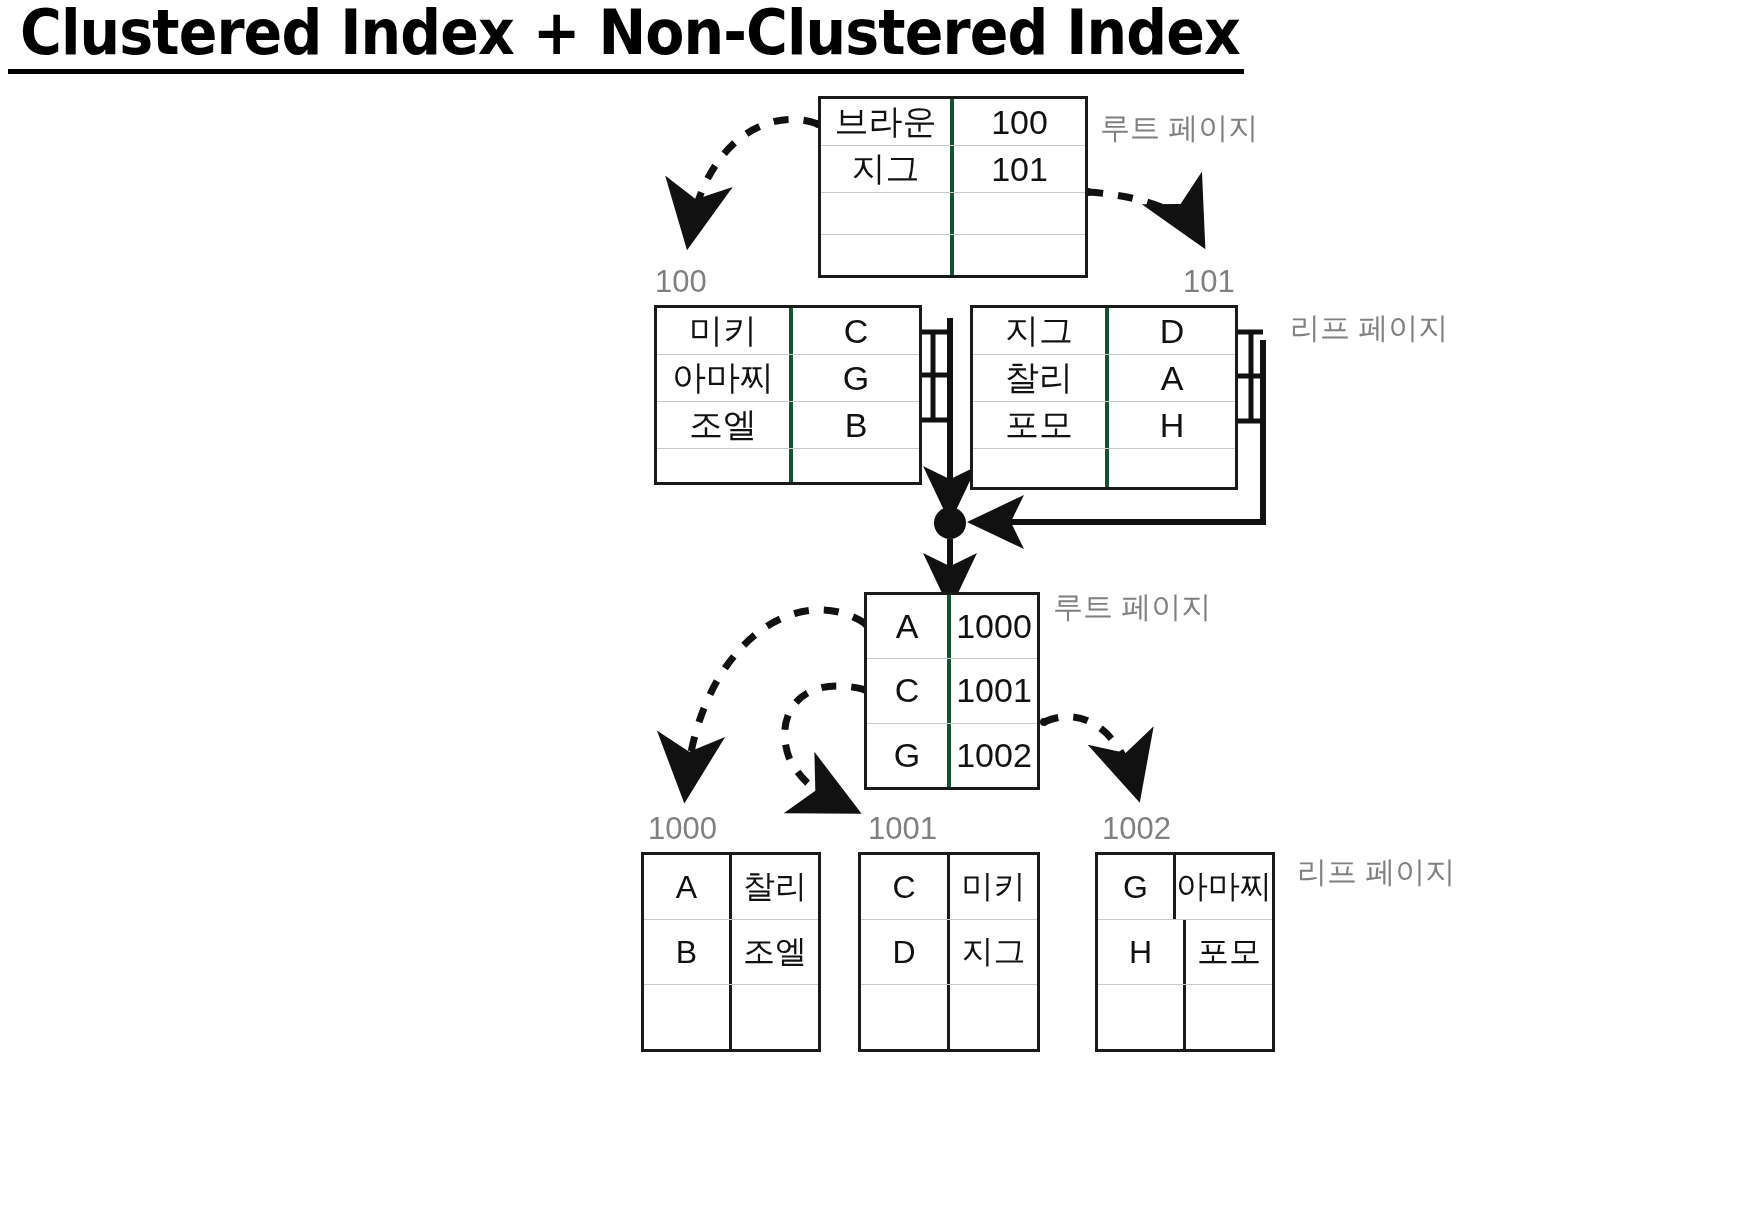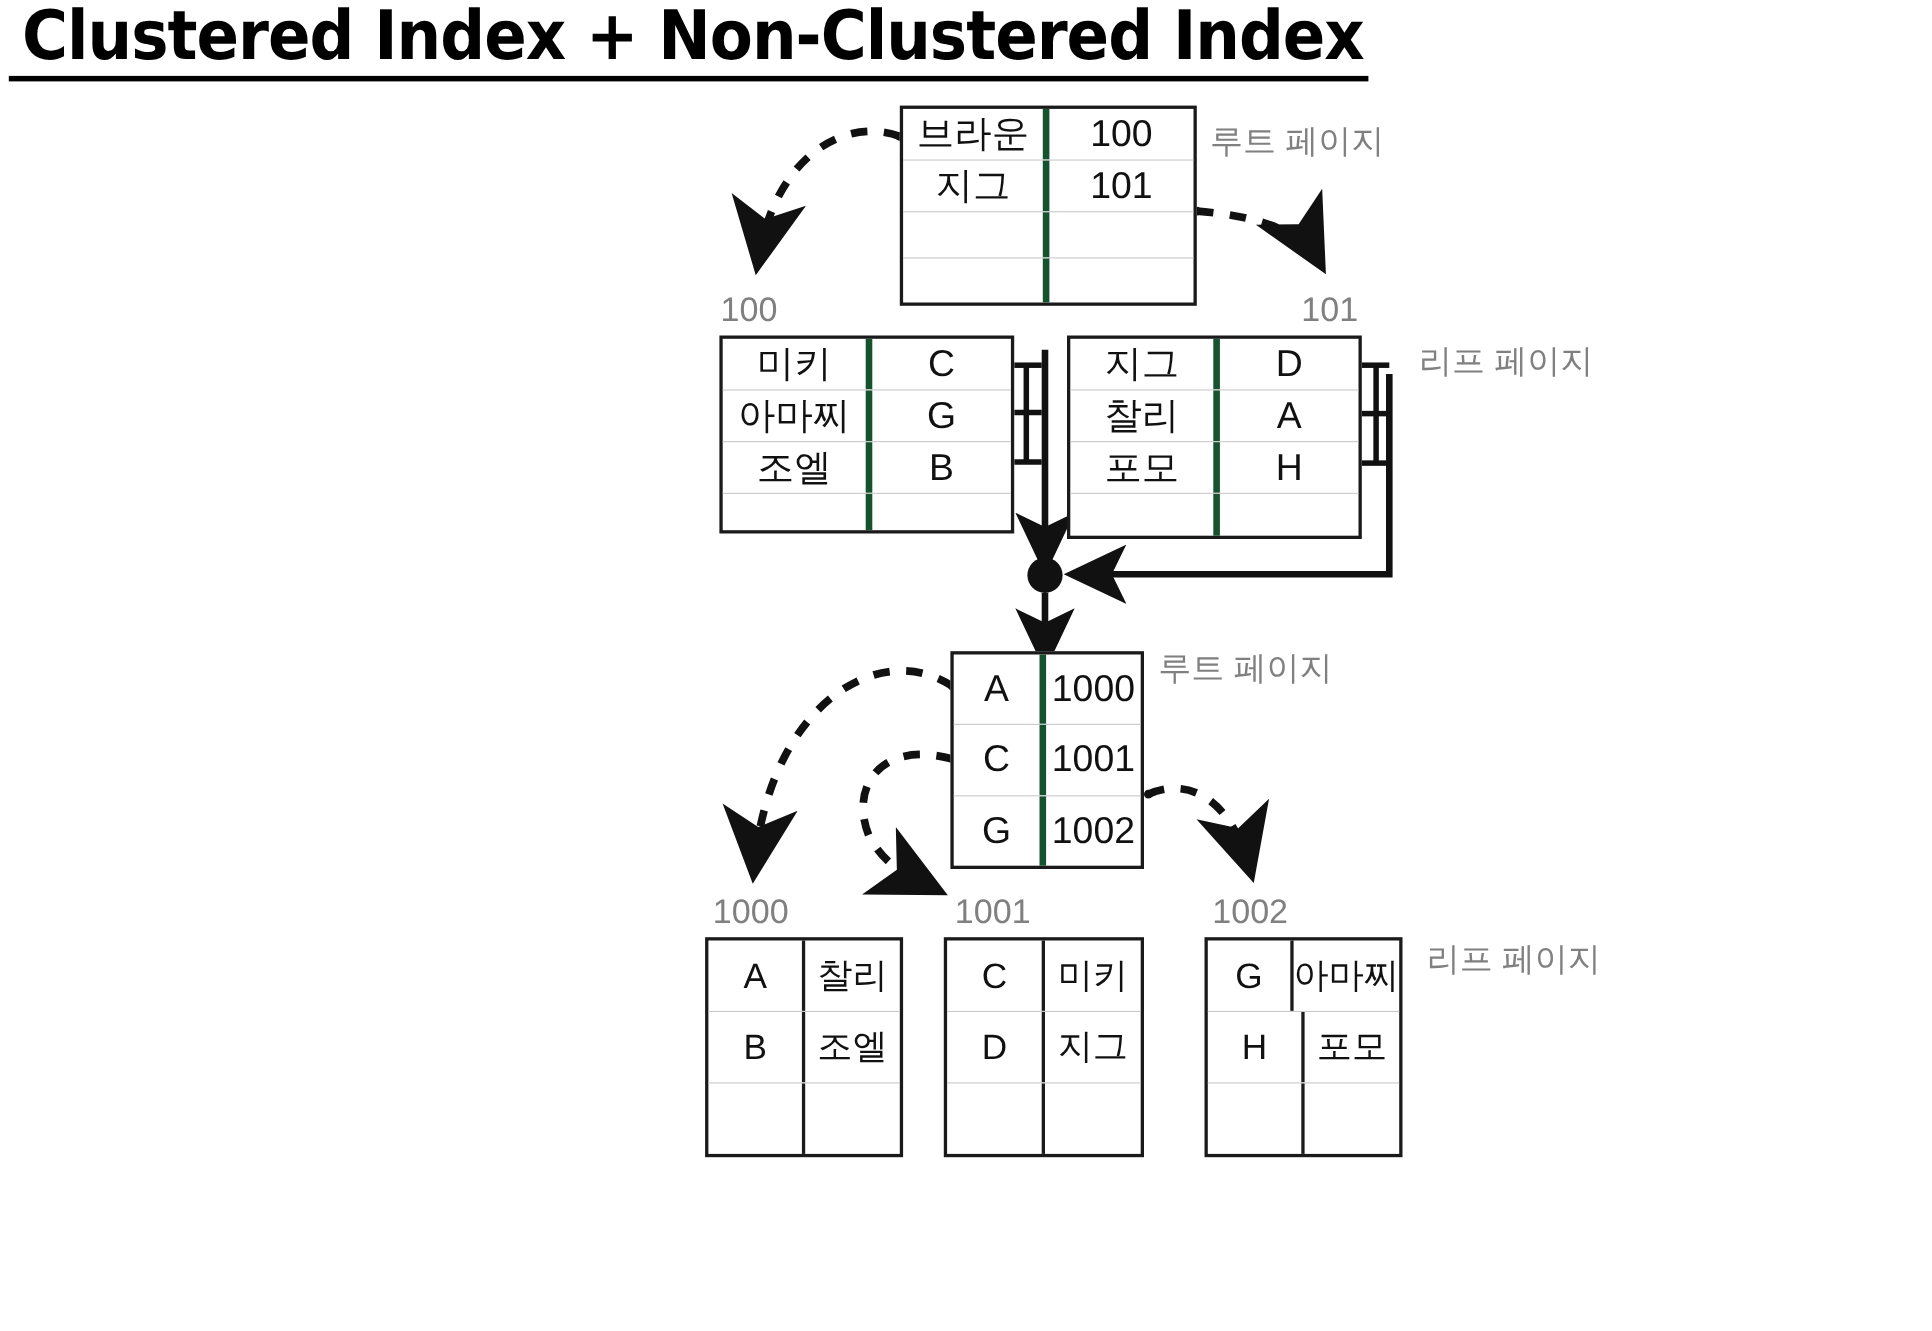--- a/index.html
+++ b/index.html
@@ -40,21 +40,21 @@
     flex:1 1 0;
     border-top:1px solid #c9c9c9;
     box-sizing:border-box;
   }
   .tbl .row:first-child{border-top:none;}
   .tbl .cell{
     display:flex;align-items:center;justify-content:center;
     box-sizing:border-box;
     white-space:nowrap;
   }
-  .tbl .cell.c0{border-right:6px solid #14532d;}
+  .tbl .cell.c0{border-right:4px solid #14532d;}
   .tbl.dark-div .cell.c0{border-right:3px solid #1a1a1a;}
 
   
   .tbl.t-root1 .cell{font-size:34px;}
   .tbl.t-leaf1 .cell{font-size:34px;}
   .tbl.t-root2 .cell{font-size:34px;}
   .tbl.t-leaf2 .cell{font-size:32px;}
 
   
   .cap{

